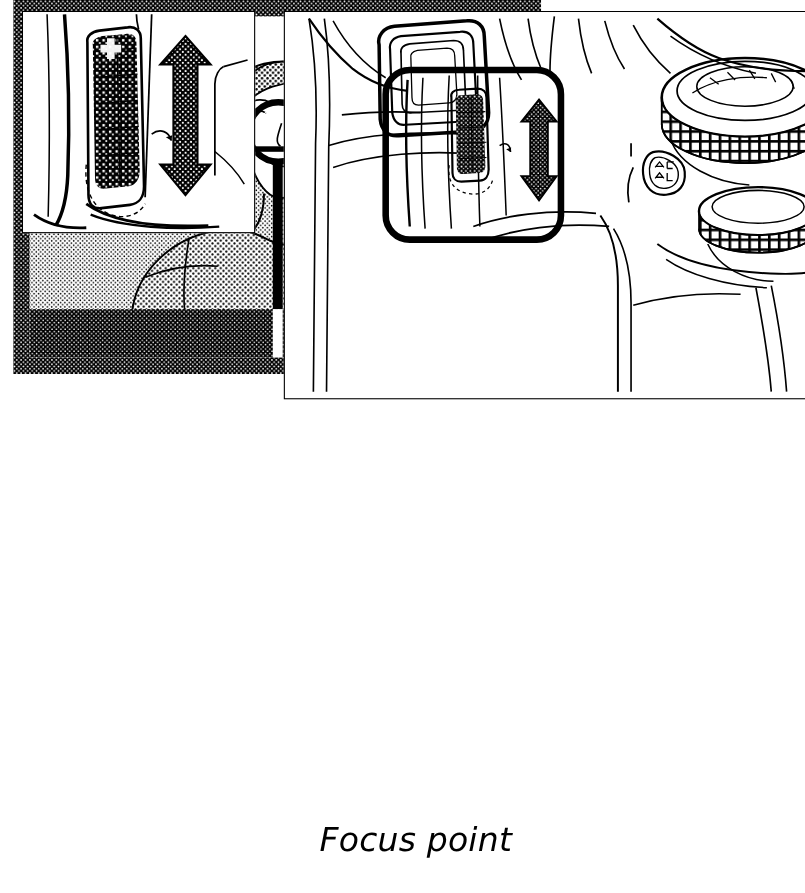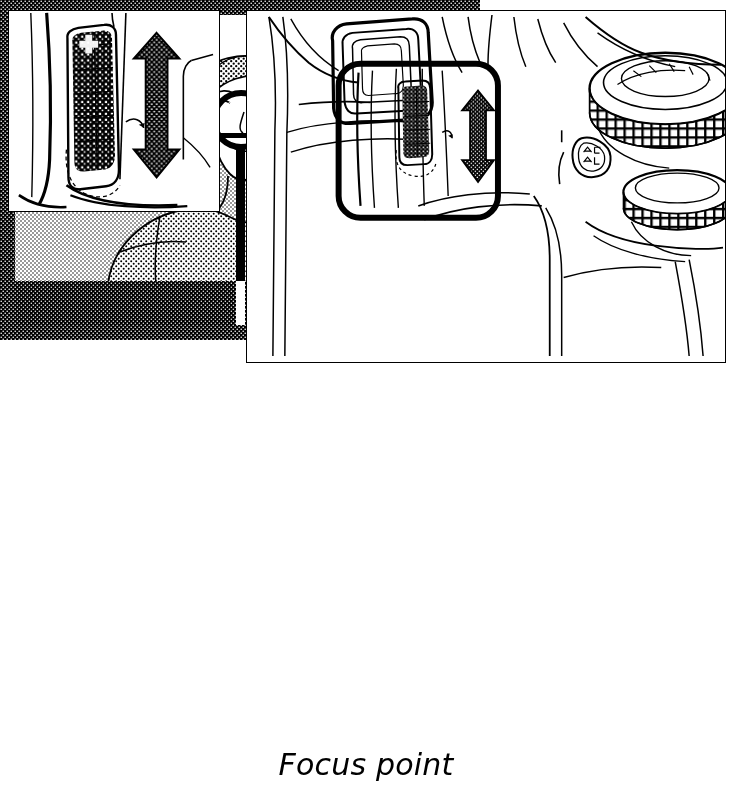--- a/index.html
+++ b/index.html
@@ -10,21 +10,21 @@
   }
   body {
     width: 732px;
     height: 812px;
     position: relative;
     font-family: "Liberation Sans", sans-serif;
     overflow: hidden;
   }
   #page-root {
     position: absolute;
-    left: 0; top: 0;
+    left: 12px; top: 0;
     width: 600px;
     height: 812px;
   }
 
   
   .panel {
     position: absolute;
     box-sizing: border-box;
     border: 1.5px solid #000;
     background: #fff;

